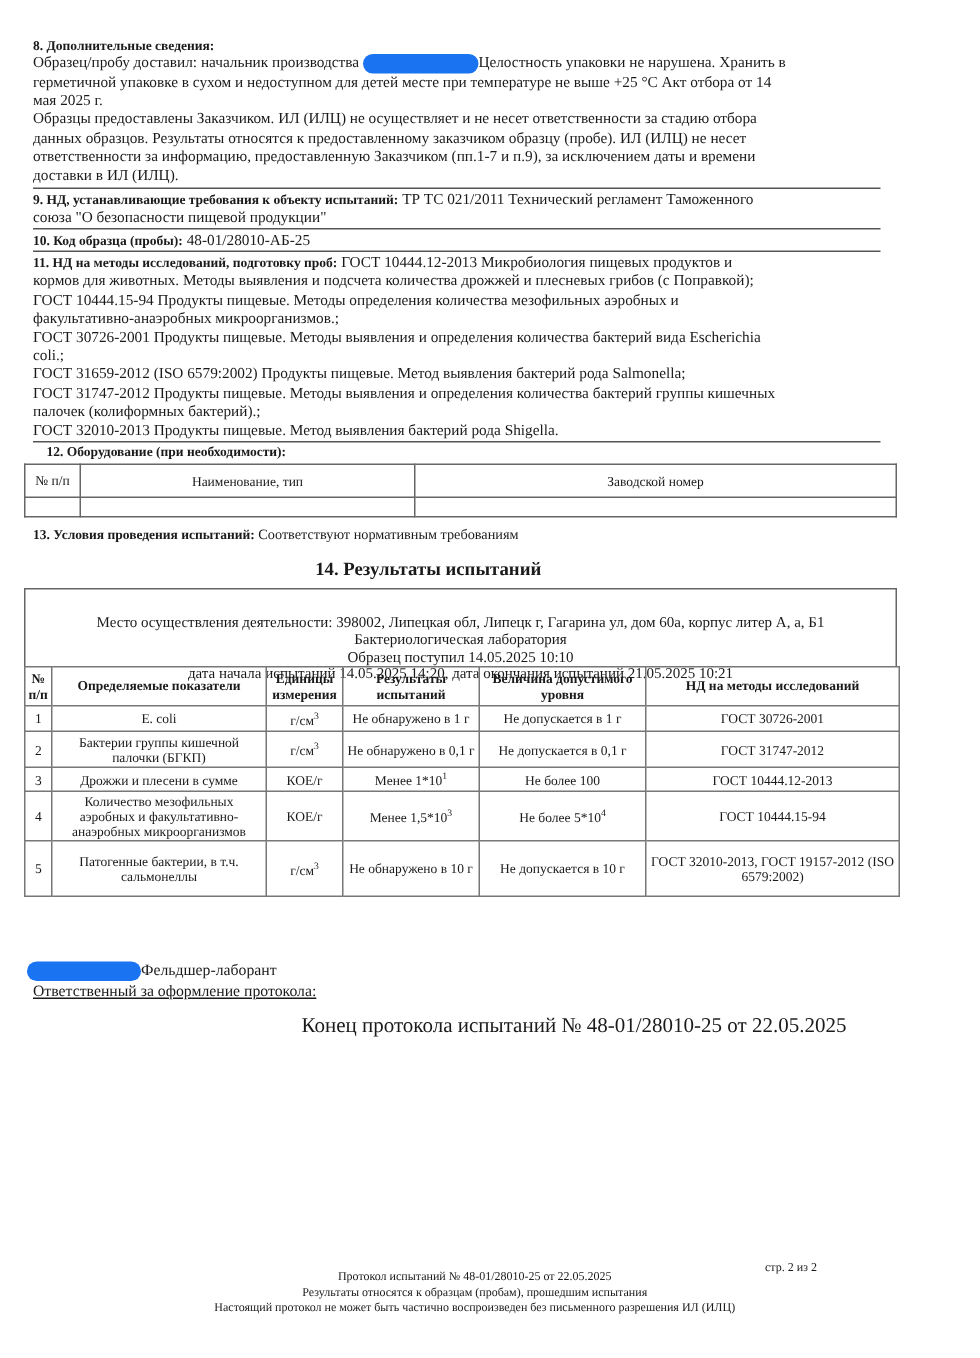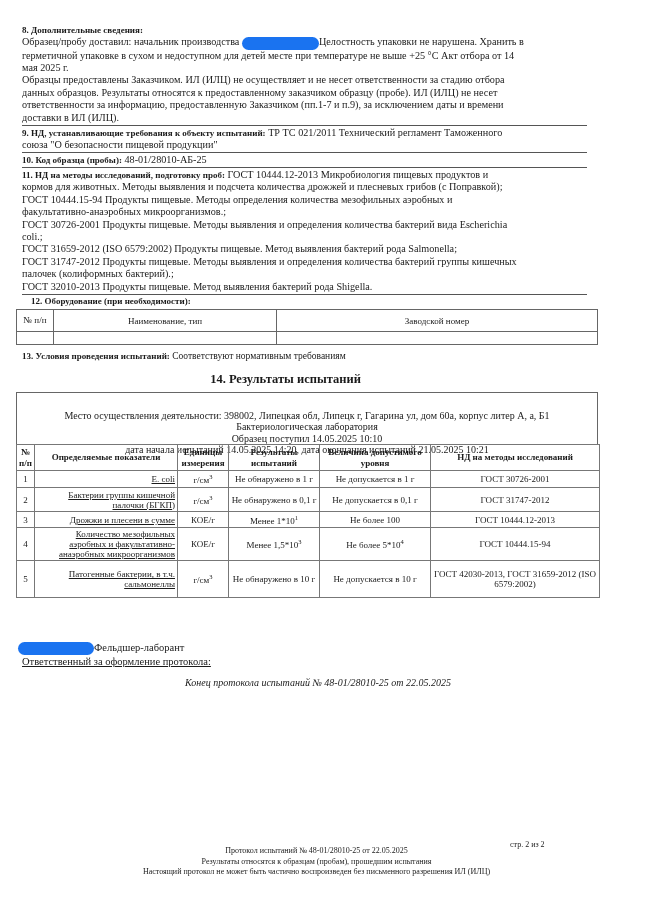--- a/index.html
+++ b/index.html
@@ -19,21 +19,21 @@
   table { border-collapse: collapse; padding-left: 44px; }
   .eq { position: absolute; left: 16px; top: 309px; width: 582px; font-size: 9px; }
   .eq td { border: 1px solid #666; text-align: center; padding: 0; }
   
   .res-title { position: absolute; left: 0; width: 571px; top: 372px; text-align: center; font-weight: bold; font-size: 12.5px; }
   .res-head { position: absolute; left: 16px; top: 392px; width: 582px; height: 52px; border: 1px solid #666; border-bottom: none; text-align: center; font-size: 10px; line-height: 11.3px; padding-top: 17px; box-sizing: border-box; }
   .res { position: absolute; left: 16px; top: 444px; width: 584px; font-size: 9px; }
   .res td, .res th { border: 1px solid #777; padding: 1px 2px; vertical-align: middle; }
   .res th { font-weight: bold; text-align: center; line-height: 11px; }
   .res td.c { text-align: center; }
-  .res td.l { text-align: right; line-height: 10px; text-decoration: underline; }
+  .res td.l { text-align: center; line-height: 10px; }
   sup { font-size: 6.5px; }
   .footer { position: absolute; left: 0; width: 653px; text-align: center; font-size: 8px; line-height: 10.5px; }
 </style>
 </head>
 <body>
 
 <div class="sec" style="top:24px;">
   <div class="bold">8. Дополнительные сведения:</div>
   <div>
     <span>Образец/пробу доставил: начальник производства</span>
@@ -144,30 +144,30 @@
         <td class="c"><span>Менее 1,5*10</span><sup>3</sup></td>
         <td class="c"><span>Не более 5*10</span><sup>4</sup></td>
         <td class="c" style="line-height: 10px;"><span>ГОСТ 10444.15-94</span></td>
       </tr>
       <tr style="height: 37px;">
         <td class="c"><span>5</span></td>
         <td class="l"><span>Патогенные бактерии, в т.ч. сальмонеллы</span></td>
         <td class="c"><span>г/см</span><sup>3</sup></td>
         <td class="c"><span>Не обнаружено в 10 г</span></td>
         <td class="c"><span>Не допускается в 10 г</span></td>
-        <td class="c" style="line-height: 10px;"><span>ГОСТ 42030-2013, ГОСТ 31659-2012 (ISO 6579:2002)</span></td>
+        <td class="c" style="line-height: 10px;"><span>ГОСТ 32010-2013, ГОСТ 19157-2012 (ISO 6579:2002)</span></td>
       </tr>
     </tbody>
 </table>
 
 <div class="abs" style="left:22px;top:641px;font-size:10.5px;line-height:14px;">
   <div><span class="redact" style="width: 76px; height: 13px; margin-left: -4px; background: rgb(26, 115, 240);"></span><span>Фельдшер-лаборант</span></div>
   <div><span style="text-decoration:underline;">Ответственный за оформление протокола:</span></div>
 </div>
 
-<div class="abs" style="left:185px;top:677px;font-size:10px;font-style:italic;">Конец протокола испытаний № 48-01/28010-25 от 22.05.2025</div>
+<div class="abs" style="left:201px;top:677px;font-size:14px;">Конец протокола испытаний № 48-01/28010-25 от 22.05.2025</div>
 
 <div class="abs" style="left:510px;top:840px;font-size:8px;">стр. 2 из 2</div>
 <div class="footer" style="top:846px;left:-10px;">
   <div>Протокол испытаний № 48-01/28010-25 от 22.05.2025</div>
   <div>Результаты относятся к образцам (пробам), прошедшим испытания</div>
   <div>Настоящий протокол не может быть частично воспроизведен без письменного разрешения ИЛ (ИЛЦ)</div>
 </div>
 
 </body></html>

